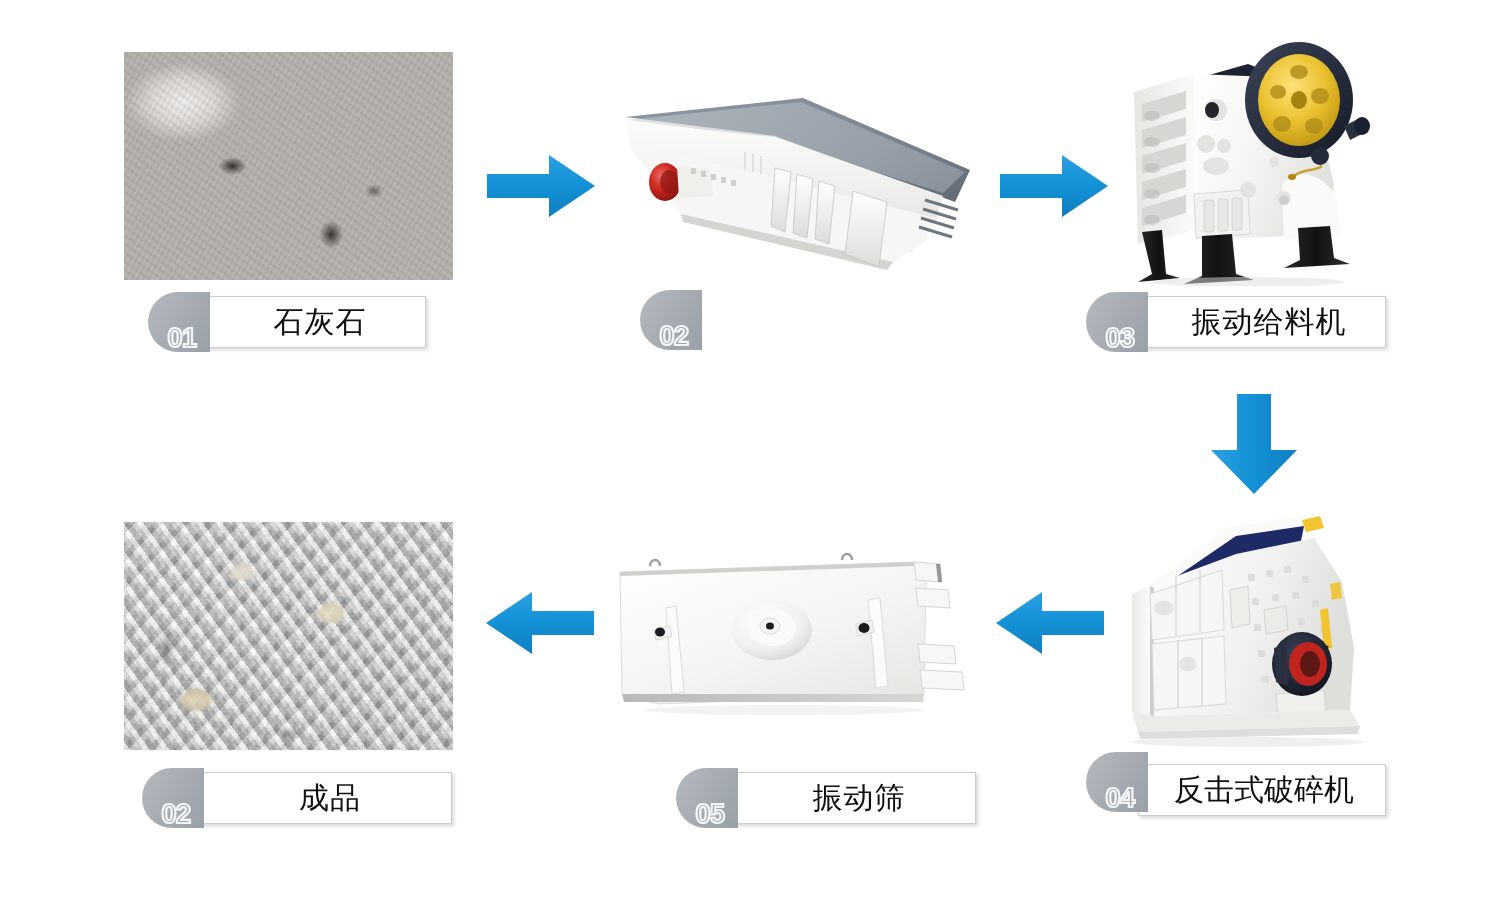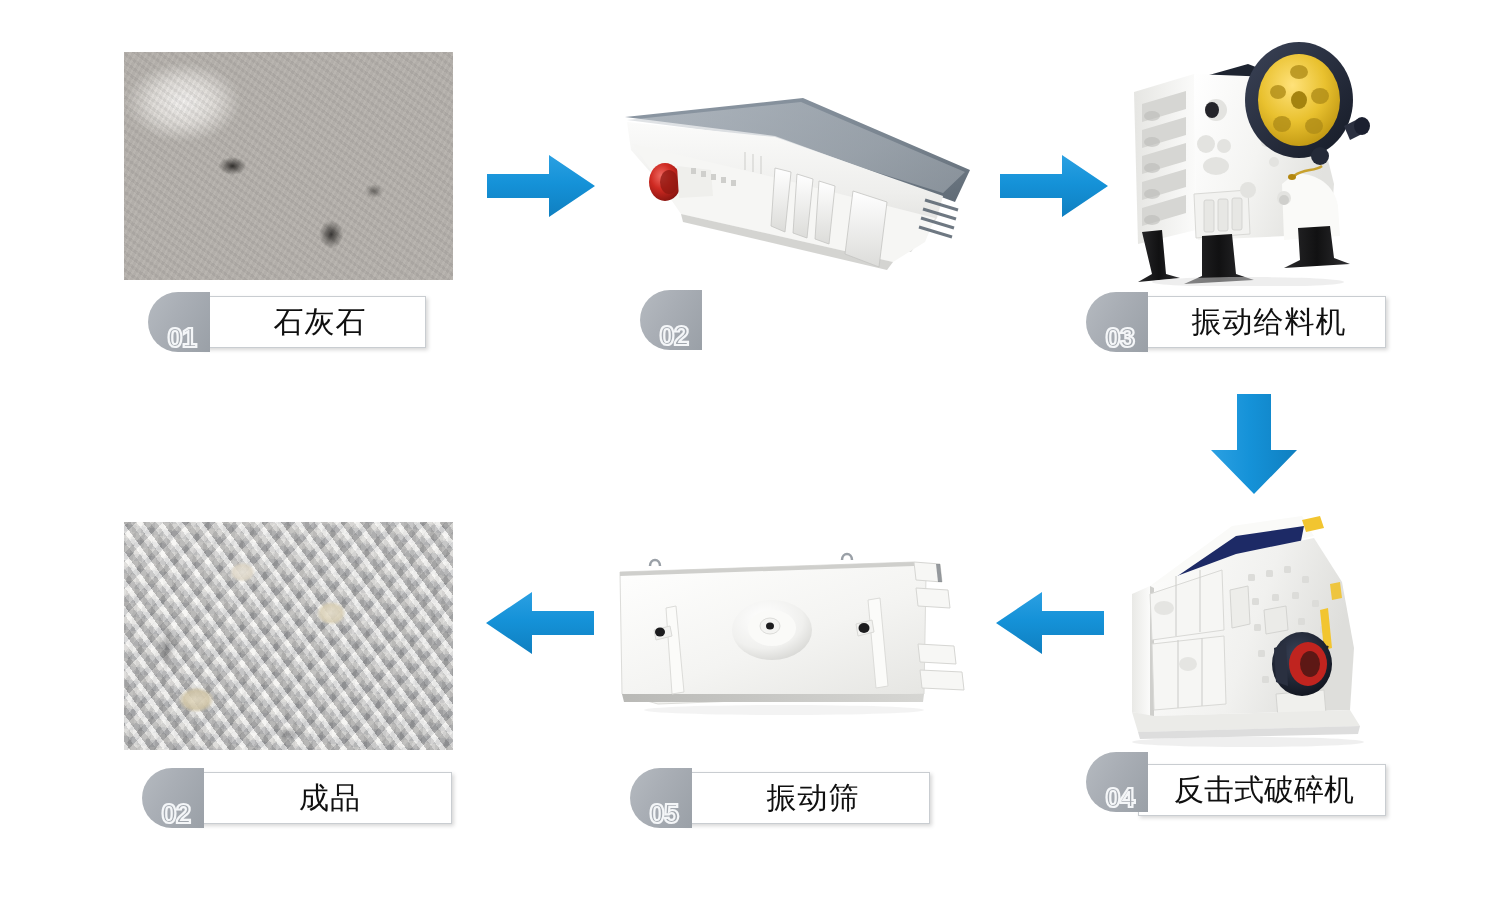--- a/index.html
+++ b/index.html
@@ -512,21 +512,21 @@
       <path d="M242 80 L258 76 L260 88 L244 92 Z" fill="#f2f2f0" stroke="#dadad7" stroke-width="1"></path>
       <ellipse cx="250" cy="84" rx="5.5" ry="5" fill="#1c1c1e"></ellipse>
 
       <path d="M36 22 C36 14 46 14 46 22" stroke="#9aa0a7" stroke-width="2.5" fill="none"></path>
       <path d="M228 16 C228 8 238 8 238 16" stroke="#9aa0a7" stroke-width="2.5" fill="none"></path>
 
       <ellipse cx="170" cy="166" rx="140" ry="5" fill="#e4e4e4" opacity=".45"></ellipse>
     </svg>
   </div>
 
-  <div class="plate" style="left:630px; top:772px; width:300px;">
+  <div class="plate" style="left:676px; top:772px; width:300px;">
     <div class="badge">
       <span class="badge-num">05</span>
     </div>
     <div class="box" style="width:248px;">
       <span class="box-text">振动筛</span>
     </div>
   </div>
 
   <div class="arrow" style="left:486px; top:592px;">
     <svg width="108" height="62" viewBox="0 0 108 62">

